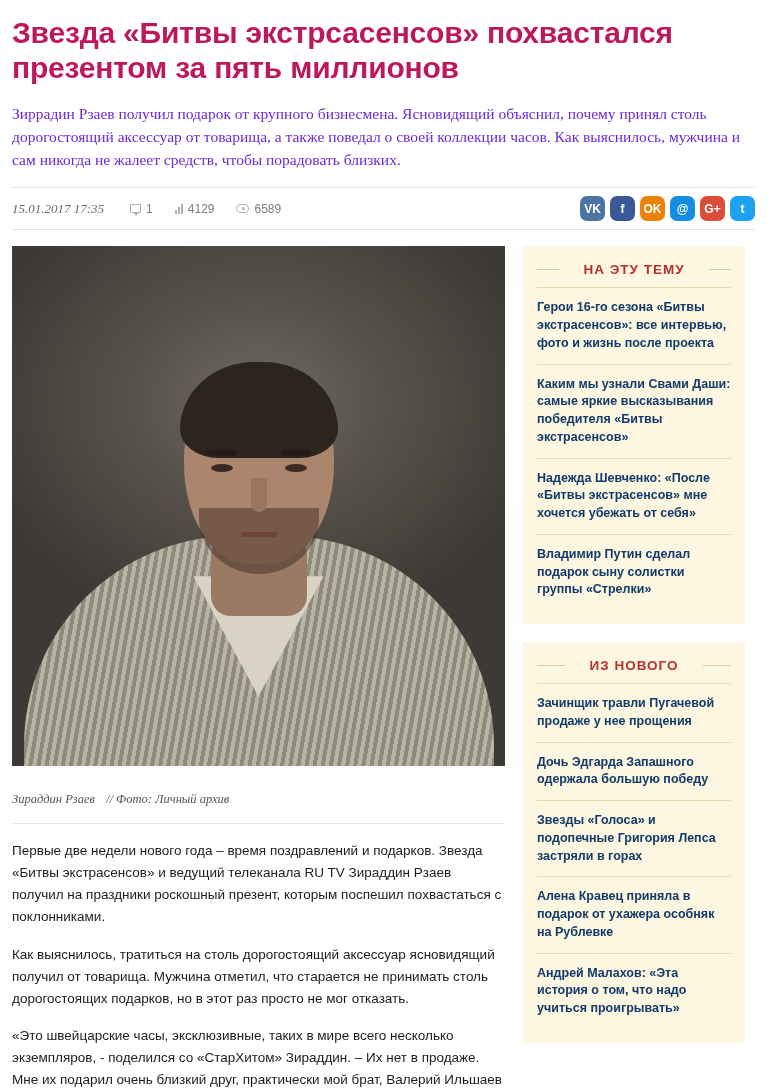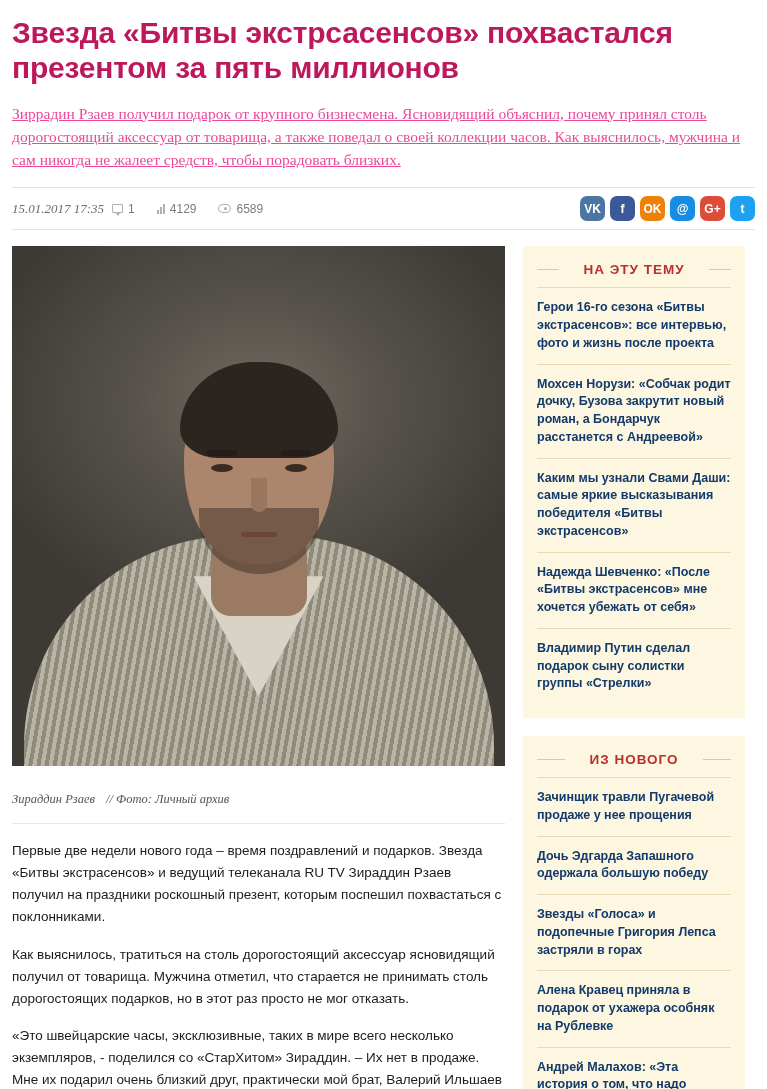--- a/index.html
+++ b/index.html
@@ -25,40 +25,39 @@
     font-weight: bold;
     color: #be185d;
     margin: 2px 0 16px 0;
     letter-spacing: -0.2px;
   }
   
   .lead {
     font-family: "Liberation Serif", serif;
     font-size: 15.5px;
     line-height: 1.5;
-    color: #ec4899;
+    color: #6d28d9;
     margin: 0 0 16px 0;
-    text-decoration: underline;
   }
   
   .metabar {
     display: flex;
     align-items: center;
     border-top: 1px solid #e2e2e2;
     border-bottom: 1px solid #e2e2e2;
     padding: 8px 0 8px 0;
     margin-bottom: 16px;
     min-height: 38px;
   }
   .meta-date {
     font-family: "Liberation Serif", serif;
     font-style: italic;
     font-size: 13px;
     color: #6b6b6b;
-    margin-right: 8px;
+    margin-right: 26px;
   }
   .meta-stat {
     display: flex;
     align-items: center;
     font-size: 12px;
     color: #8a8a8a;
     margin-right: 22px;
     gap: 5px;
   }
   .meta-stat .val { color: #7c7c7c; }
@@ -366,21 +365,20 @@
 
     <div class="col-side">
 
       <div class="side-block">
         <div class="side-title">
           <span class="rule"></span>
           <span>НА ЭТУ ТЕМУ</span>
           <span class="rule"></span>
         </div>
         <div class="side-item">Герои 16-го сезона «Битвы экстрасенсов»: все интервью, фото и жизнь после проекта</div>
-        <div class="side-item">Мохсен Норузи: «Собчак родит дочку, Бузова закрутит новый роман, а Бондарчук расстанется с Андреевой»</div>
         <div class="side-item">Каким мы узнали Свами Даши: самые яркие высказывания победителя «Битвы экстрасенсов»</div>
         <div class="side-item">Надежда Шевченко: «После «Битвы экстрасенсов» мне хочется убежать от себя»</div>
         <div class="side-item">Владимир Путин сделал подарок сыну солистки группы «Стрелки»</div>
       </div>
 
       <div class="side-block">
         <div class="side-title">
           <span class="rule"></span>
           <span>ИЗ НОВОГО</span>
           <span class="rule"></span>

